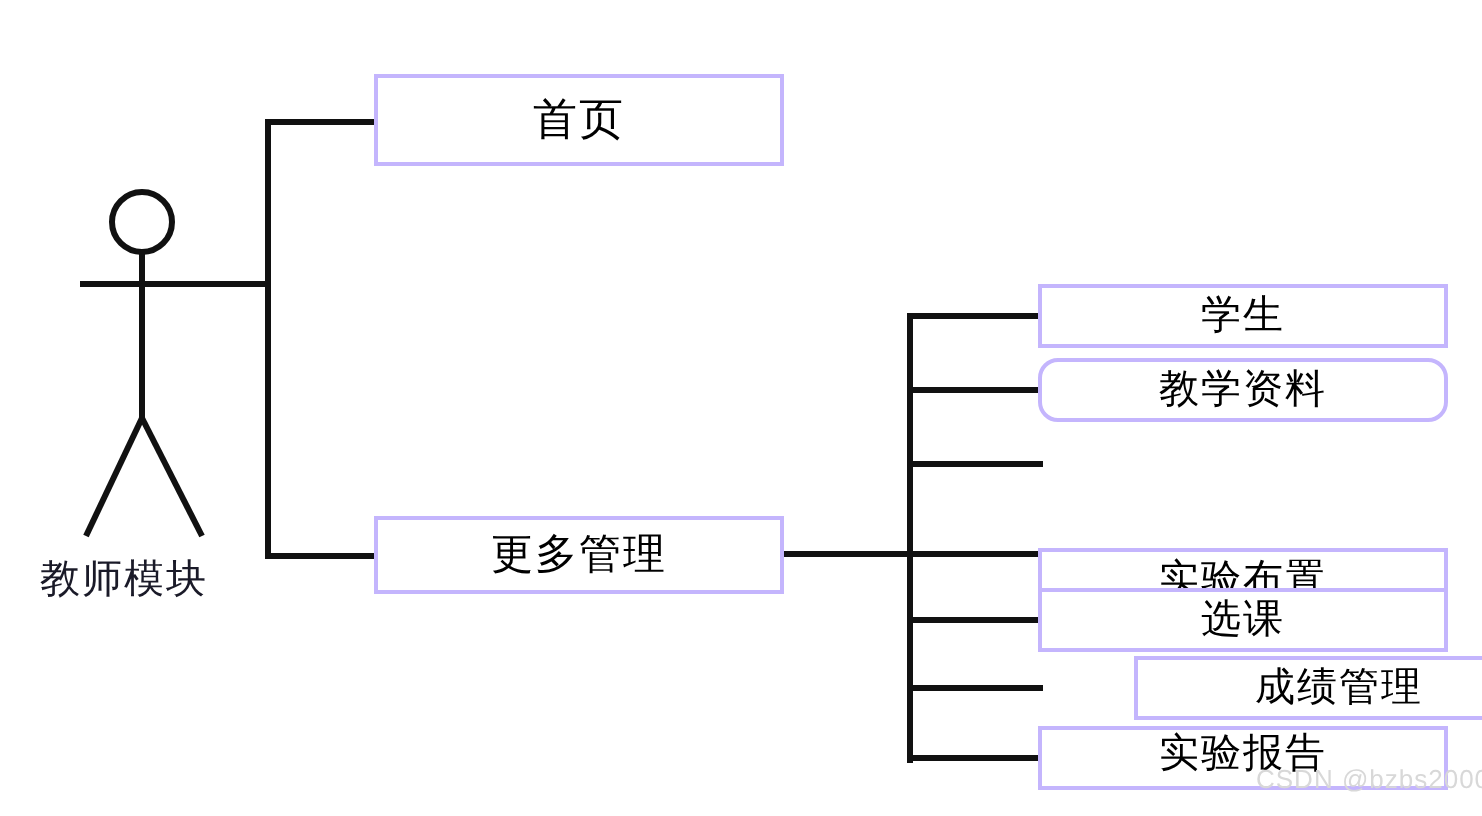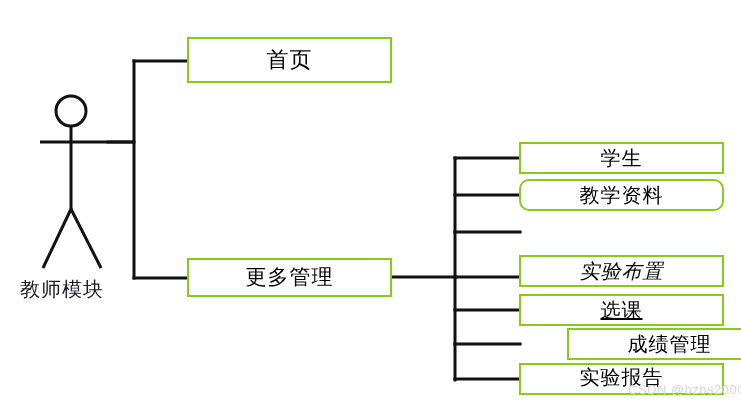--- a/index.html
+++ b/index.html
@@ -21,21 +21,21 @@
     position: absolute;
     top: 0;
     left: 0;
     width: 741px;
     height: 408px;
   }
   .node-box {
     position: absolute;
     box-sizing: border-box;
     background: #ffffff;
-    border: 2px solid #84cc16;
+    border: 2px solid #c4b5fd;
     display: flex;
     align-items: center;
     justify-content: center;
     color: #000000;
     letter-spacing: 1px;
     white-space: nowrap;
     line-height: 1;
   }
   .box-home {
     left: 187px;
@@ -120,23 +120,23 @@
 
   <div class="node-box box-home">首页</div>
 
   <div class="node-box box-more">更多管理</div>
 
   <div class="node-box box-leaf" style="top:142px;text-align:center;">学生</div>
 
   <div class="node-box box-leaf" style="top:179px;border-radius:10px;">教学资料</div>
 
 
-  <div class="node-box box-leaf" style="top:255px;font-style:italic;">实验布置</div>
+  <div class="node-box box-leaf" style="top:274px;">实验布置</div>
 
-  <div class="node-box box-leaf" style="top:294px;text-decoration:underline;">选课</div>
+  <div class="node-box box-leaf" style="top:294px;">选课</div>
 
   <div class="node-box box-leaf" style="top:328px;margin-left:48px;">成绩管理</div>
 
   <div class="node-box box-leaf" style="top:363px;font-family:Liberation Mono, monospace;">实验报告</div>
 
   <div class="watermark">CSDN @bzbs2000</div>
 
 </div>
 
 </body></html>

